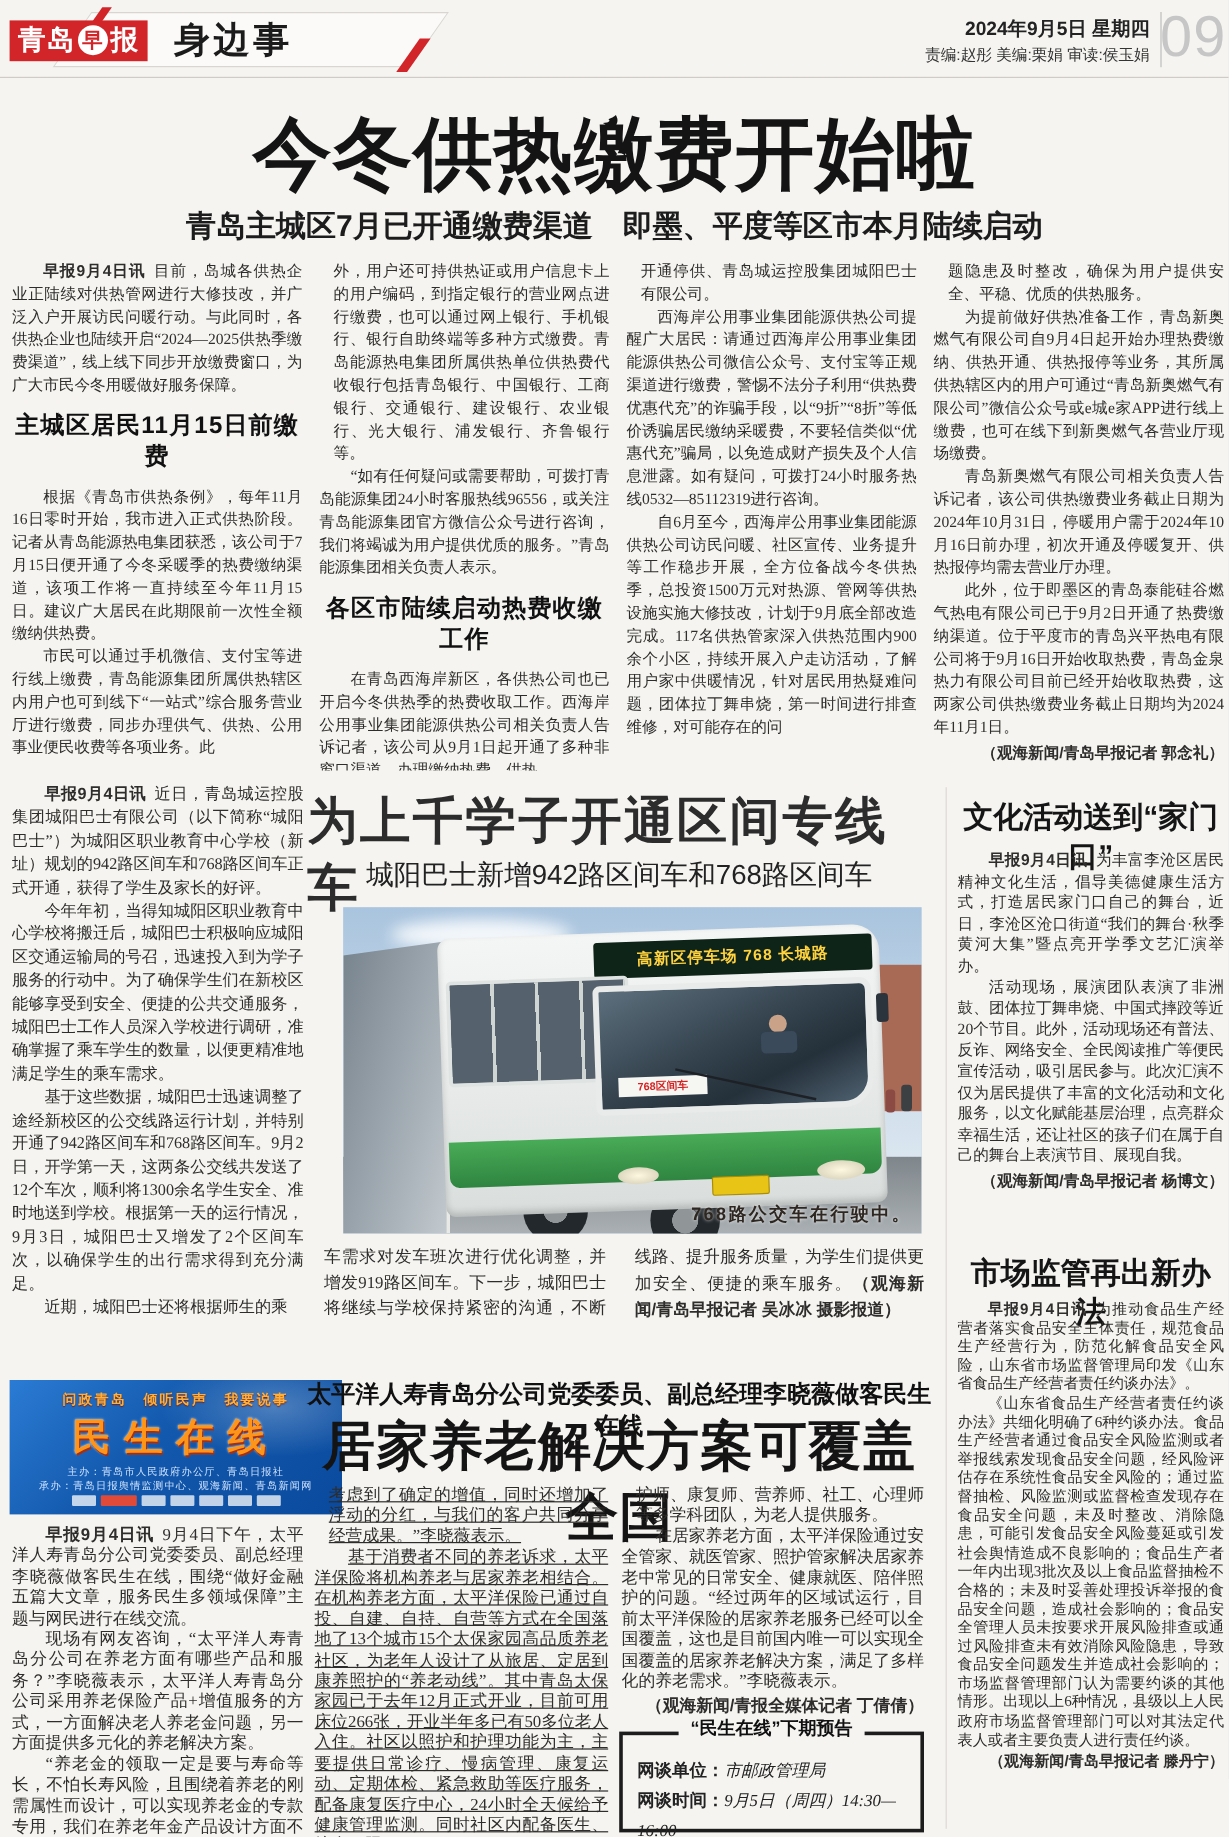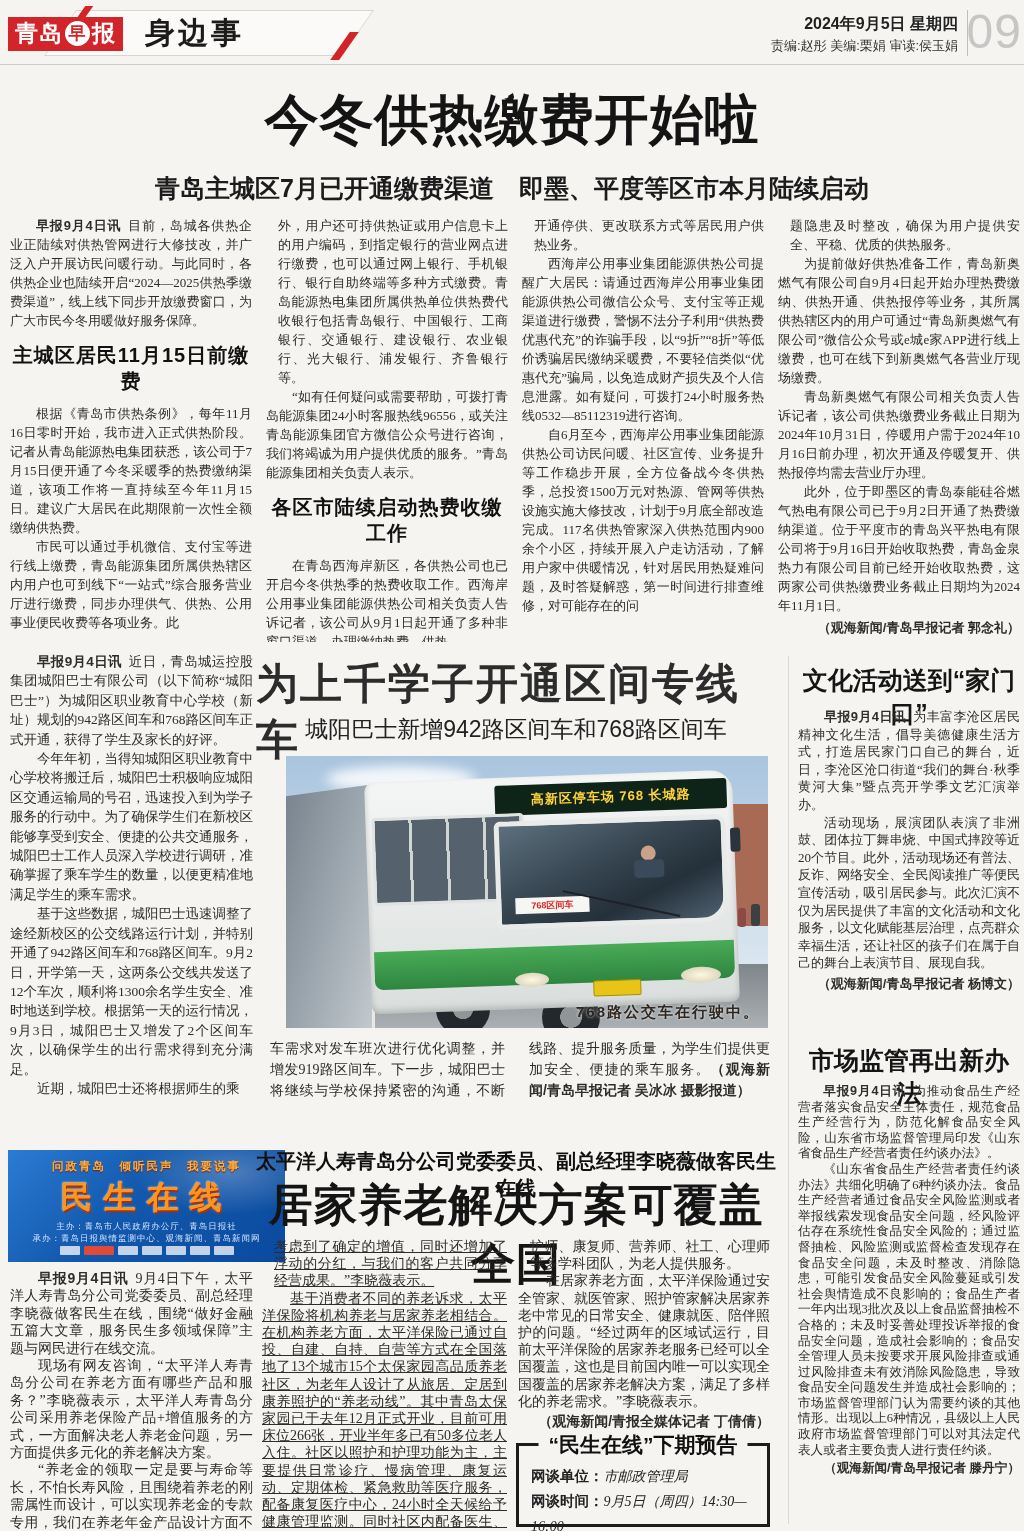--- a/index.html
+++ b/index.html
@@ -22,21 +22,21 @@
              font-family:"Liberation Sans",sans-serif;font-weight:bold;}
   .editors-line{position:absolute;right:66px;top:37px;text-align:left;font-size:13px;color:#333;
                 font-family:"Liberation Sans",sans-serif;}
   .pagenum-divider{position:absolute;right:56px;top:10px;width:1px;height:46px;background:#bdbdbd;}
   .pagenum{position:absolute;right:2px;top:4px;font-family:"Liberation Sans",sans-serif;font-size:48px;
            color:#c6c6c6;letter-spacing:1px;padding-left:40px;}
   .header-rule{position:absolute;left:0;top:64px;width:1024px;height:1px;background:#cfccc8;}
 
   
   .main-headline{position:absolute;left:0;top:84px;width:1024px;text-align:center;margin:0;
-                 font-family:"Liberation Sans",sans-serif;font-weight:900;font-size:54px;color:#141414;letter-spacing:1px;}
+                 font-family:"Liberation Sans",sans-serif;font-weight:900;font-size:66px;color:#141414;letter-spacing:1px;}
   .main-subhead{position:absolute;left:0;top:172px;width:1024px;text-align:center;margin:0;
                 font-family:"Liberation Sans",sans-serif;font-weight:bold;font-size:25px;color:#1c1c1c;}
 
   .col{position:absolute;text-align:justify;overflow:hidden;}
   .heatcol{top:216px;width:242px;height:426px;font-size:13px;line-height:19px;}
   #hc1{left:10px;} #hc2{left:266px;} #hc3{left:522px;} #hc4{left:778px;}
 
   .blk-p{text-indent:2em;}
   .blk-pc{text-indent:0;margin-left:12px;}
   .blk-h{font-family:"Liberation Sans",sans-serif;font-weight:bold;font-size:20px;line-height:26px;
@@ -126,21 +126,21 @@
   #msleft{left:10px;top:1270px;width:243px;height:261px;font-size:14px;line-height:17.4px;}
   .ms-kicker{position:absolute;left:256px;top:1148px;width:520px;margin:0;text-align:center;
              font-family:"Liberation Sans",sans-serif;font-weight:bold;font-size:20px;color:#101010;}
   .ms-head{position:absolute;left:256px;top:1176px;width:520px;margin:0;text-align:center;
            font-family:Liberation Serif, serif;font-weight:800;font-size:44px;color:#141414;letter-spacing:1px;}
   #msmid{left:262px;top:1238px;width:245px;height:293px;font-size:14px;line-height:17.2px;text-decoration:underline;}
   #msright{left:518px;top:1238px;width:252px;height:198px;font-size:14px;line-height:17.2px;}
 
   .pbox{position:absolute;left:516px;top:1443px;width:248px;height:78px;border:3px solid #1c1c1c;background:transparent;}
   .pbox-title{position:absolute;left:50%;top:-15px;transform:translateX(-50%);background:#f5f4f1;padding:0 10px;
-              white-space:nowrap;font-family:"Liberation Sans",sans-serif;font-weight:900;font-size:21px;color:#101010;}
+              white-space:nowrap;font-family:"Liberation Sans",sans-serif;font-weight:900;font-size:15px;color:#101010;}
   .pbox-rows{padding:18px 12px 0;}
   .pbox-row{font-size:14px;line-height:25px;color:#222;}
   .pbox-row b{font-family:"Liberation Sans",sans-serif;font-size:14.5px;}
   .pbox-row span{font-style:italic;}
 </style>
 </head>
 <body>
 
 <div id="page">
 
@@ -169,23 +169,23 @@
       <div class="blk-p">根据《青岛市供热条例》，每年11月16日零时开始，我市进入正式供热阶段。记者从青岛能源热电集团获悉，该公司于7月15日便开通了今冬采暖季的热费缴纳渠道，该项工作将一直持续至今年11月15日。建议广大居民在此期限前一次性全额缴纳供热费。</div>
       <div class="blk-p">市民可以通过手机微信、支付宝等进行线上缴费，青岛能源集团所属供热辖区内用户也可到线下“一站式”综合服务营业厅进行缴费，同步办理供气、供热、公用事业便民收费等各项业务。此</div>
     </div>
   <div id="hc2" class="col heatcol">
       <div class="blk-pc">外，用户还可持供热证或用户信息卡上的用户编码，到指定银行的营业网点进行缴费，也可以通过网上银行、手机银行、银行自助终端等多种方式缴费。青岛能源热电集团所属供热单位供热费代收银行包括青岛银行、中国银行、工商银行、交通银行、建设银行、农业银行、光大银行、浦发银行、齐鲁银行等。</div>
       <div class="blk-p">“如有任何疑问或需要帮助，可拨打青岛能源集团24小时客服热线96556，或关注青岛能源集团官方微信公众号进行咨询，我们将竭诚为用户提供优质的服务。”青岛能源集团相关负责人表示。</div>
       <div class="blk-h">各区市陆续启动热费收缴工作</div>
       <div class="blk-p">在青岛西海岸新区，各供热公司也已开启今冬供热季的热费收取工作。西海岸公用事业集团能源供热公司相关负责人告诉记者，该公司从9月1日起开通了多种非窗口渠道，办理缴纳热费、供热</div>
     </div>
   <div id="hc3" class="col heatcol">
-      <div class="blk-pc">开通停供、更改联系方式等居民用户供热业务。</div>
+      <div class="blk-pc">开通停供、青岛城运控股集团城阳巴士有限公司。</div>
       <div class="blk-p">西海岸公用事业集团能源供热公司提醒广大居民：请通过西海岸公用事业集团能源供热公司微信公众号、支付宝等正规渠道进行缴费，警惕不法分子利用“供热费优惠代充”的诈骗手段，以“9折”“8折”等低价诱骗居民缴纳采暖费，不要轻信类似“优惠代充”骗局，以免造成财产损失及个人信息泄露。如有疑问，可拨打24小时服务热线0532—85112319进行咨询。</div>
-      <div class="blk-p">自6月至今，西海岸公用事业集团能源供热公司访民问暖、社区宣传、业务提升等工作稳步开展，全方位备战今冬供热季，总投资1500万元对热源、管网等供热设施实施大修技改，计划于9月底全部改造完成。117名供热管家深入供热范围内900余个小区，持续开展入户走访活动，了解用户家中供暖情况，针对居民用热疑难问题，及时答疑解惑，第一时间进行排查维修，对可能存在的问</div>
+      <div class="blk-p">自6月至今，西海岸公用事业集团能源供热公司访民问暖、社区宣传、业务提升等工作稳步开展，全方位备战今冬供热季，总投资1500万元对热源、管网等供热设施实施大修技改，计划于9月底全部改造完成。117名供热管家深入供热范围内900余个小区，持续开展入户走访活动，了解用户家中供暖情况，针对居民用热疑难问题，团体拉丁舞串烧，第一时间进行排查维修，对可能存在的问</div>
     </div>
   <div id="hc4" class="col heatcol">
       <div class="blk-pc">题隐患及时整改，确保为用户提供安全、平稳、优质的供热服务。</div>
       <div class="blk-p">为提前做好供热准备工作，青岛新奥燃气有限公司自9月4日起开始办理热费缴纳、供热开通、供热报停等业务，其所属供热辖区内的用户可通过“青岛新奥燃气有限公司”微信公众号或e城e家APP进行线上缴费，也可在线下到新奥燃气各营业厅现场缴费。</div>
       <div class="blk-p">青岛新奥燃气有限公司相关负责人告诉记者，该公司供热缴费业务截止日期为2024年10月31日，停暖用户需于2024年10月16日前办理，初次开通及停暖复开、供热报停均需去营业厅办理。</div>
       <div class="blk-p">此外，位于即墨区的青岛泰能硅谷燃气热电有限公司已于9月2日开通了热费缴纳渠道。位于平度市的青岛兴平热电有限公司将于9月16日开始收取热费，青岛金泉热力有限公司目前已经开始收取热费，这两家公司供热缴费业务截止日期均为2024年11月1日。</div>
       <div class="blk-by">（观海新闻/青岛早报记者 郭念礼）</div>
     </div>
 
   <div id="buscol1" class="col">

